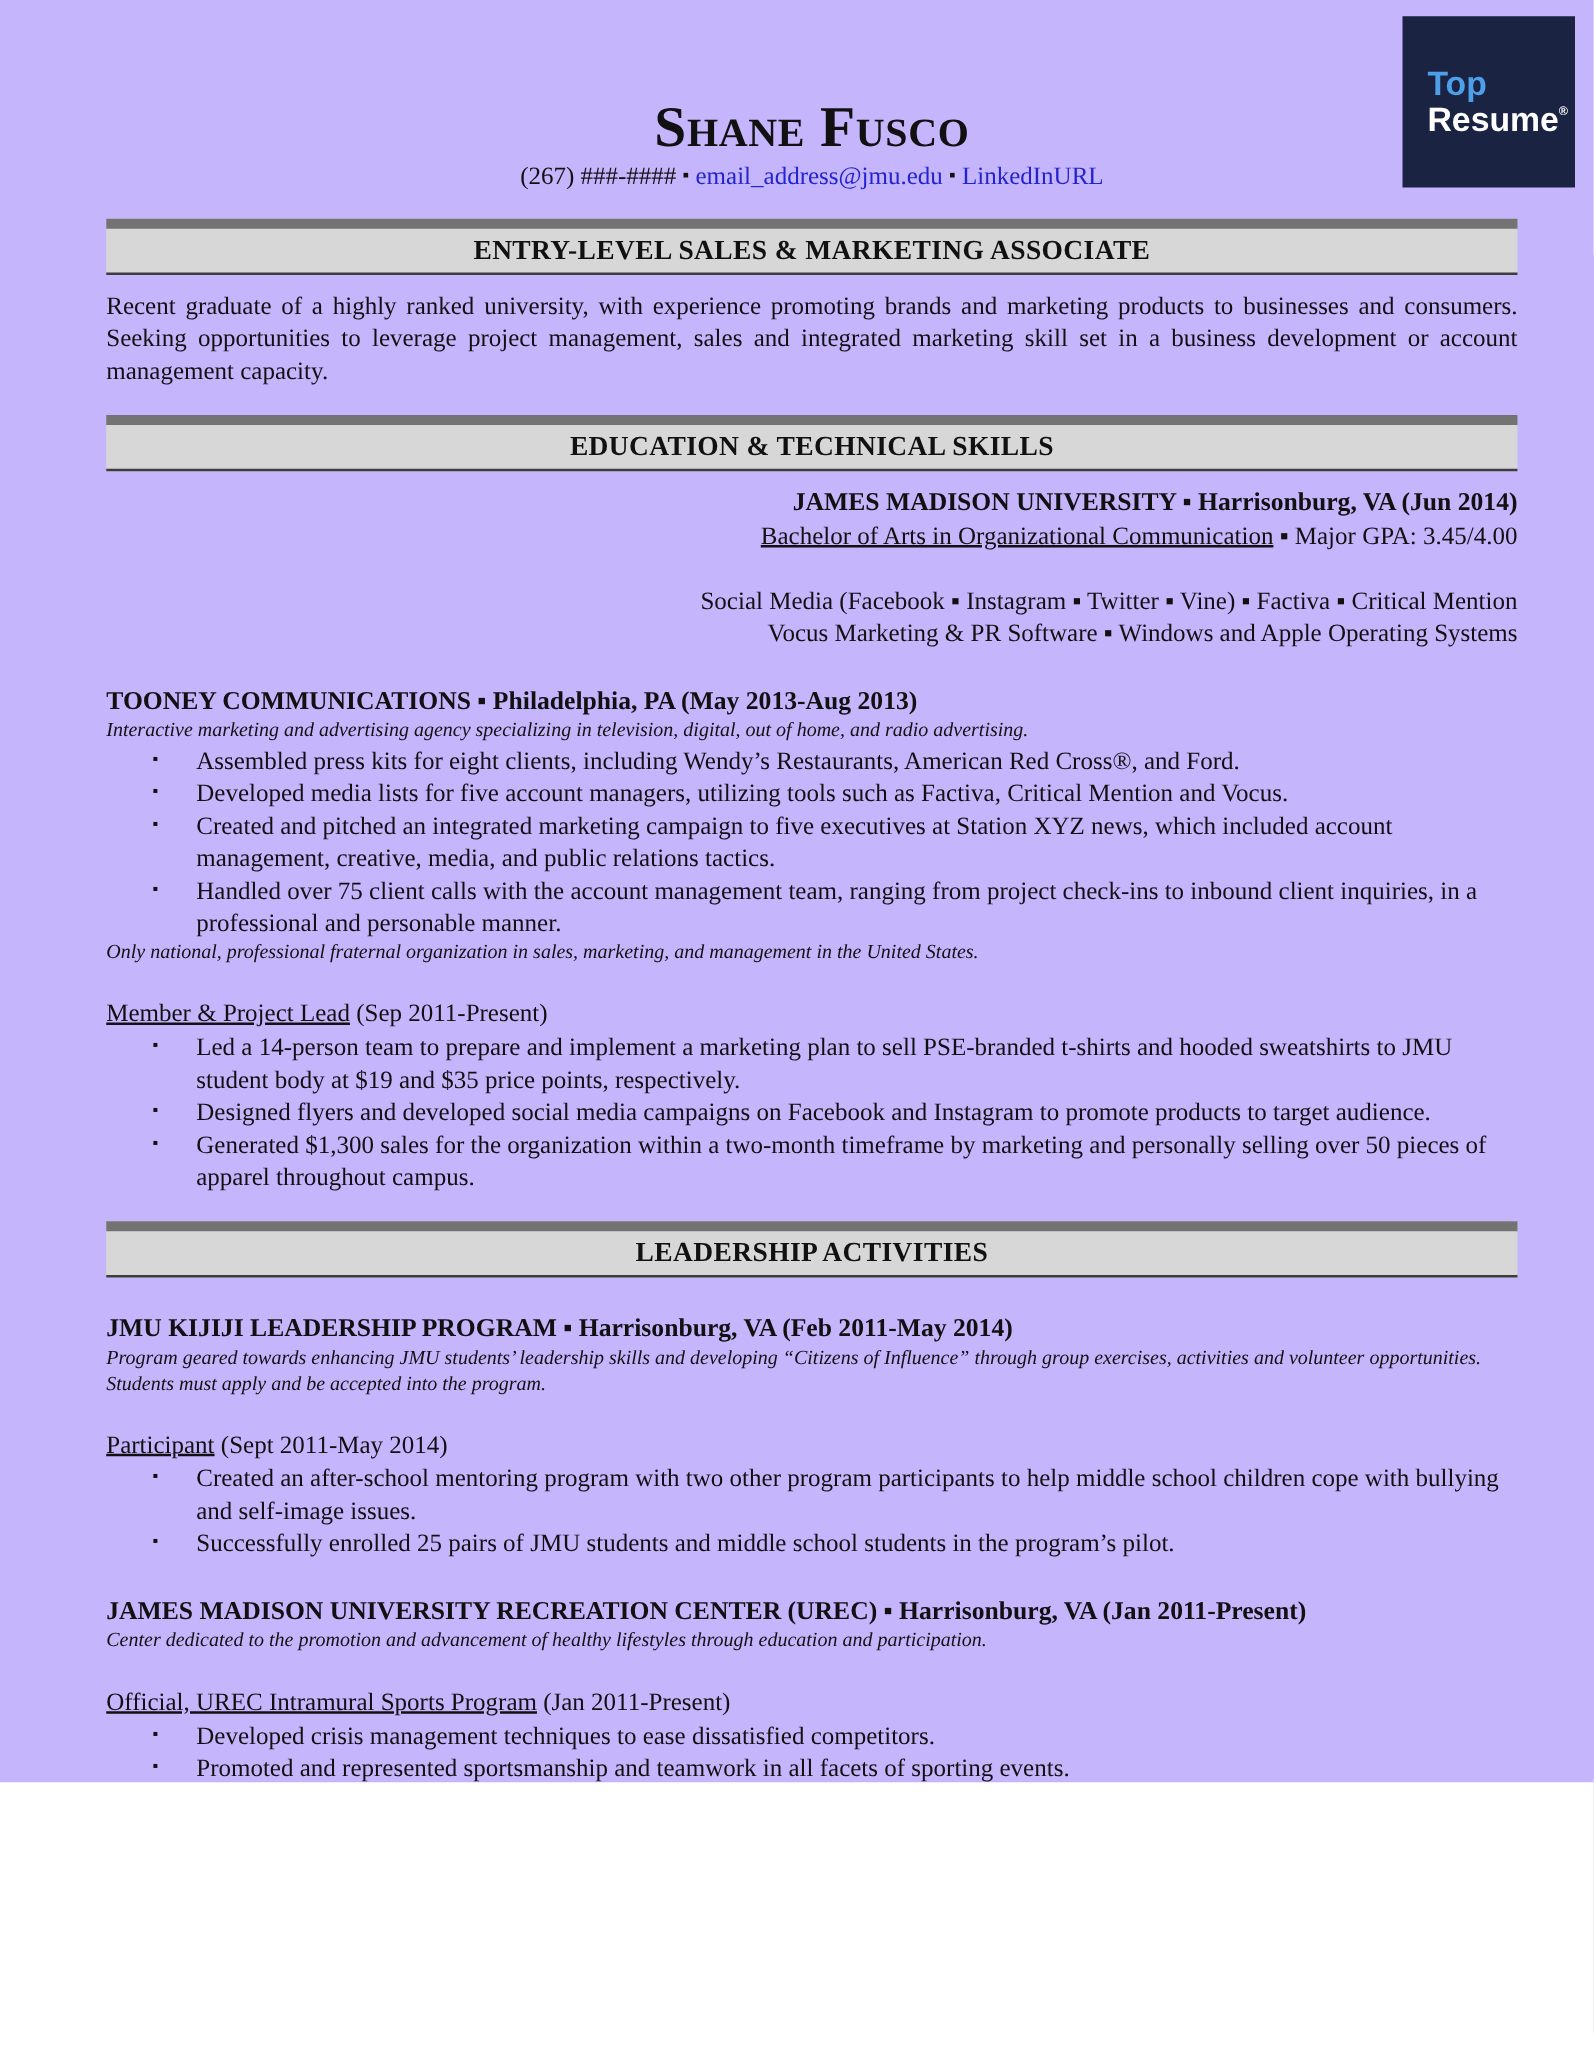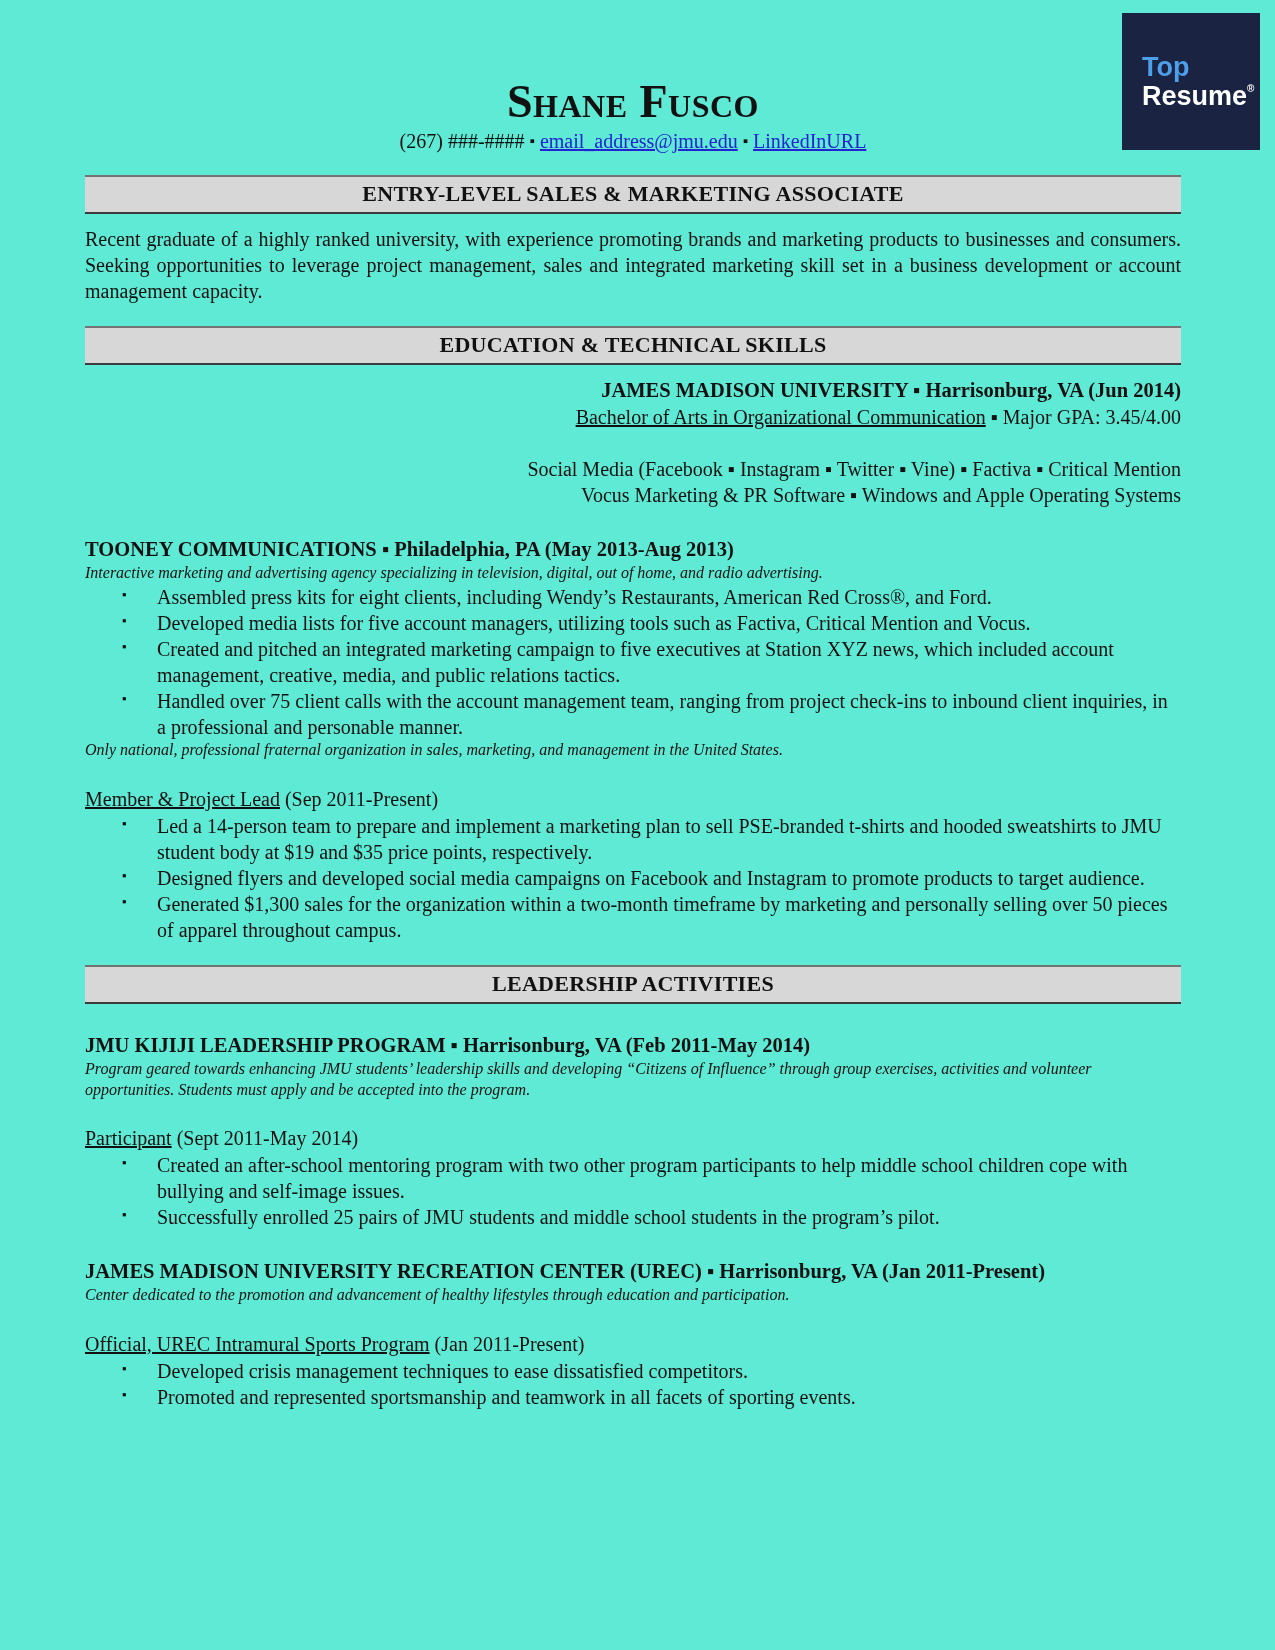--- a/index.html
+++ b/index.html
@@ -1,22 +1,22 @@
 <!DOCTYPE html>
 <html><head>
 <meta charset="utf-8">
 <style>
   html, body { margin: 0; padding: 0; background: #ffffff; }
   .page {
     position: relative;
     width: 1275px;
-    height: 1650px;
+    height: 1426px;
     box-sizing: border-box;
-    padding: 64px 94px 0 85px;
-    background: #5eead4;
+    padding: 64px 61px 0 85px;
+    background: #c4b5fd;
     font-family: "Liberation Serif", serif;
     color: #111111;
     overflow: hidden;
   }
 
   
   .logo {
     position: absolute;
     top: 13px;
     right: 15px;
@@ -45,28 +45,28 @@
     font-weight: bold;
     font-size: 46px;
     line-height: 1.05;
     letter-spacing: 0.5px;
   }
   .contact {
     text-align: center;
     font-size: 20px;
     margin-top: 4px;
   }
-  .contact a { color: #2323cf; text-decoration: underline; cursor: pointer; }
+  .contact a { color: #2323cf; cursor: pointer; }
   .contact .sep, .sep-inline { font-size: 15px; vertical-align: 2px; margin: 0 5px; }
 
   
   .bar {
     margin-top: 22px;
     background: #d7d7d7;
-    border-top: 2px solid #737373;
+    border-top: 8px solid #737373;
     border-bottom: 2px solid #3c3c3c;
     text-align: center;
     font-weight: bold;
     font-size: 22px;
     padding: 4px 0 5px 0;
     letter-spacing: 0.3px;
   }
 
   .summary {
     margin: 12px 0 0 0;

